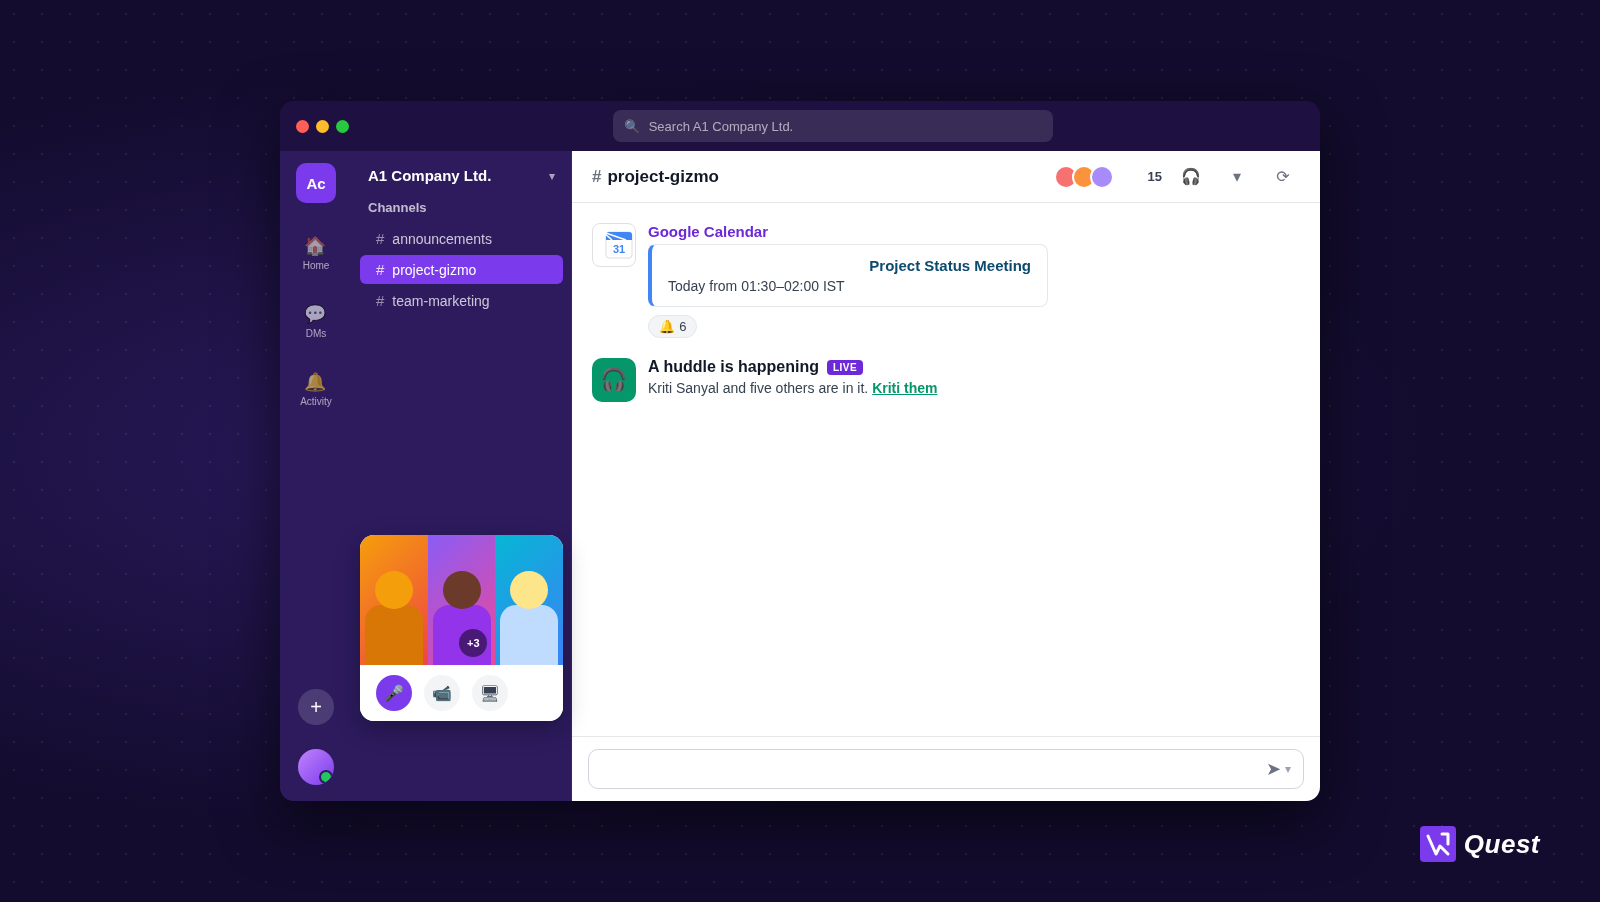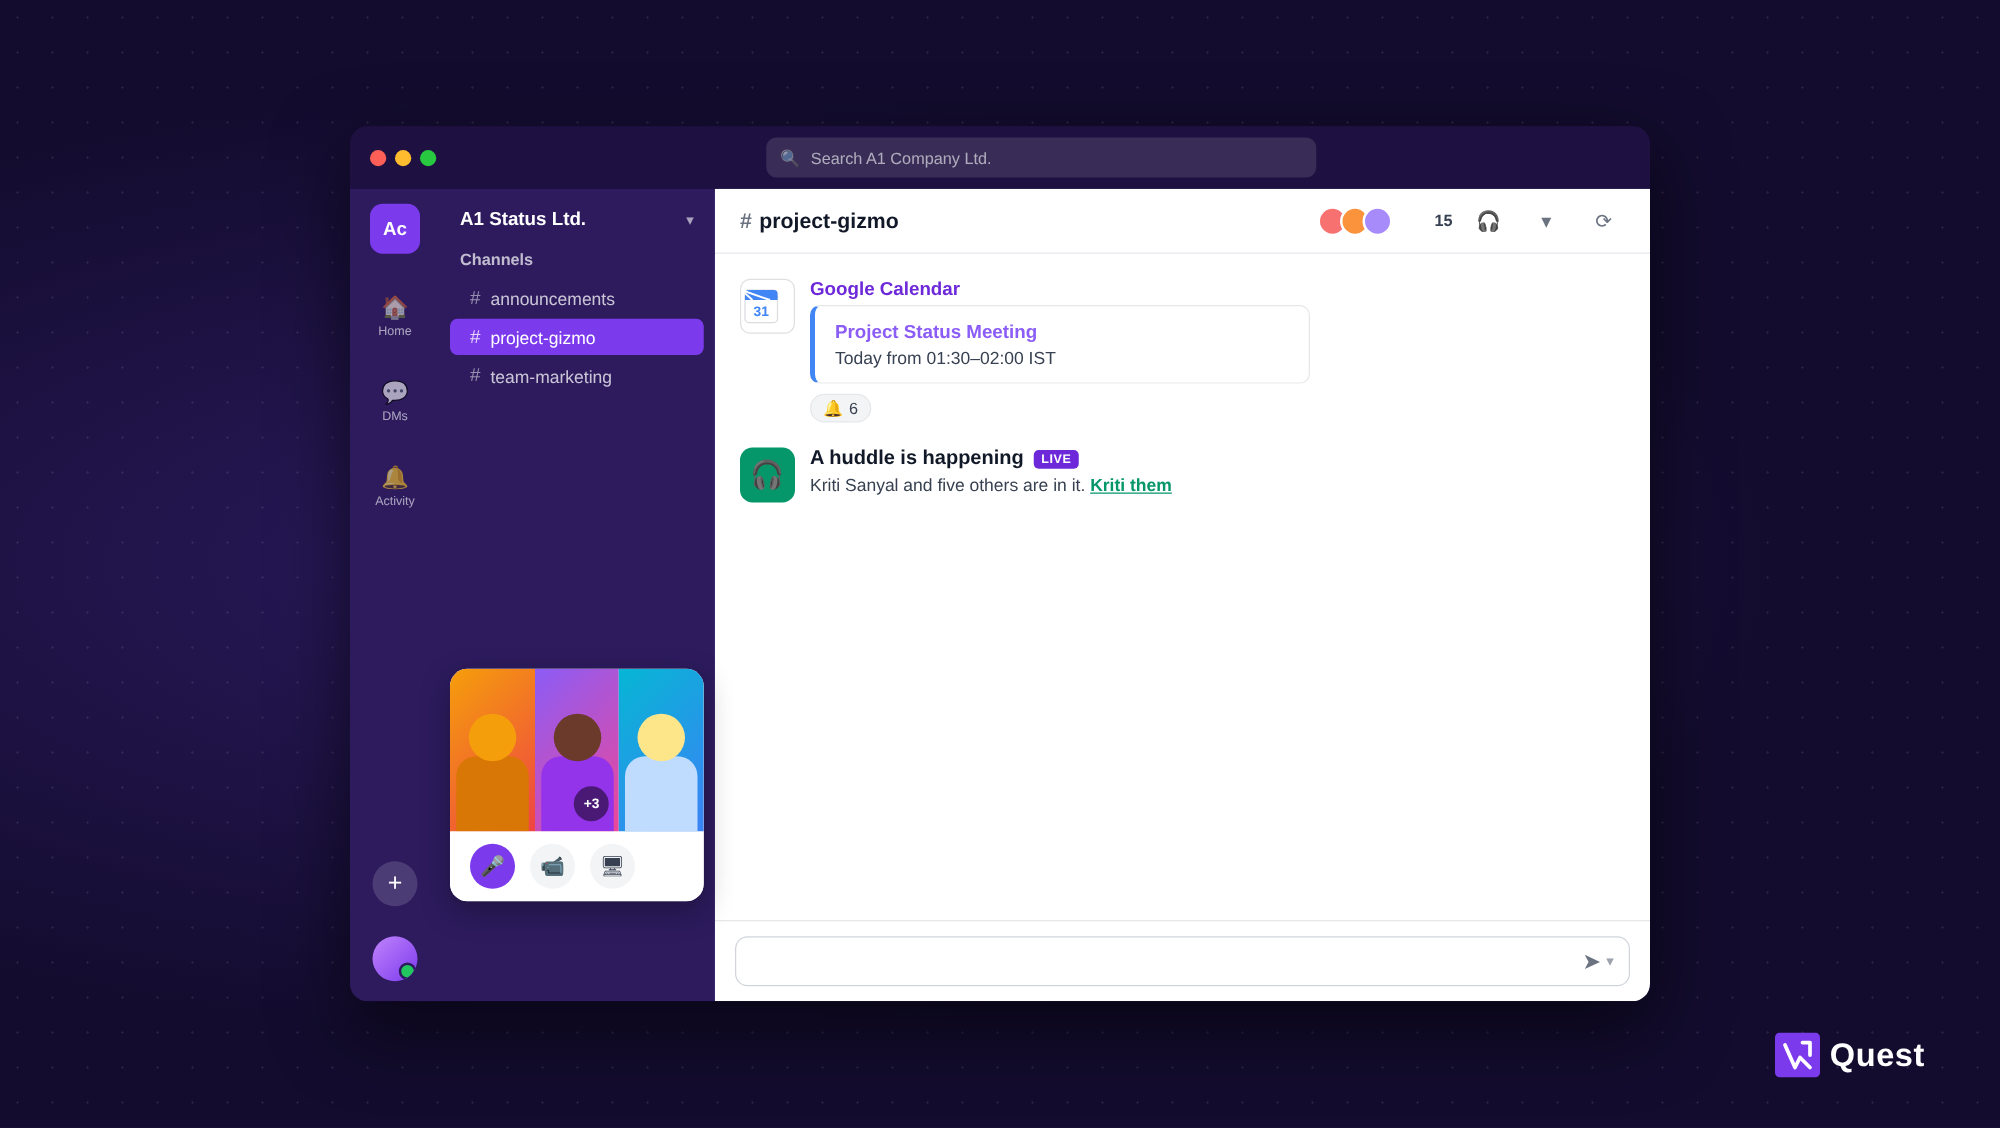--- a/index.html
+++ b/index.html
@@ -434,24 +434,25 @@
 
     .calendar-event-card {
       border: 1px solid #e5e7eb;
       border-radius: 8px;
       padding: 12px 16px;
       border-left: 4px solid #4285f4;
       max-width: 400px;
     }
 
     .event-title {
-      color: #8b5cf6;
+      color: #0c4a6e;
       font-weight: 600;
       font-size: 15px;
       margin-bottom: 4px;
+      text-align: right;
     }
 
     .event-time {
       color: #374151;
       font-size: 14px;
     }
 
     .reaction-chip {
       display: inline-flex;
       align-items: center;
@@ -540,21 +541,21 @@
 
     
     .gcal-logo {
       width: 44px;
       height: 44px;
       border-radius: 8px;
       background: white;
       border: 1px solid #e0e0e0;
       display: flex;
       align-items: center;
-      justify-content: flex-start;
+      justify-content: flex-end;
       overflow: hidden;
       flex-shrink: 0;
     }
 
     
     .av1 { background: #f87171; }
     .av2 { background: #fb923c; }
     .av3 { background: #a78bfa; }
 
     
@@ -631,21 +632,21 @@
 
       <div class="nav-spacer"></div>
 
       <div class="nav-add-btn">+</div>
 
       <div class="user-avatar-small" style="background: linear-gradient(135deg, #c084fc, #7c3aed);"></div>
     </div>
 
     <div class="channel-sidebar">
       <div class="workspace-header">
-        <span class="workspace-name">A1 Status Ltd.</span>
+        <span class="workspace-name">A1 Company Ltd.</span>
         <span class="workspace-chevron">▾</span>
       </div>
 
       <div class="section-label">Channels</div>
 
       <div class="channel-item">
         <span class="channel-hash">#</span>
         <span>announcements</span>
       </div>
 
@@ -775,14 +776,14 @@
     </div>
   </div>
 </div>
 
 <div class="quest-logo">
   <svg class="quest-logo-icon" viewBox="0 0 36 36" fill="none">
     <rect width="36" height="36" rx="4" fill="#7c3aed"></rect>
     <path d="M8 10 L16 28 L20 20 L28 28" stroke="white" stroke-width="3" stroke-linecap="round" stroke-linejoin="round" fill="none"></path>
     <path d="M22 8 L28 8 L28 18" stroke="white" stroke-width="3" stroke-linecap="round" stroke-linejoin="round" fill="none"></path>
   </svg>
-  <span style="color:white;font-size:26px;font-weight:700;letter-spacing:0.5px;">Quest</span>
+  <span style="color:white;font-size:26px;font-weight:700;letter-spacing:0.5px;font-style:italic;">Quest</span>
 </div>
 
 </body></html>

